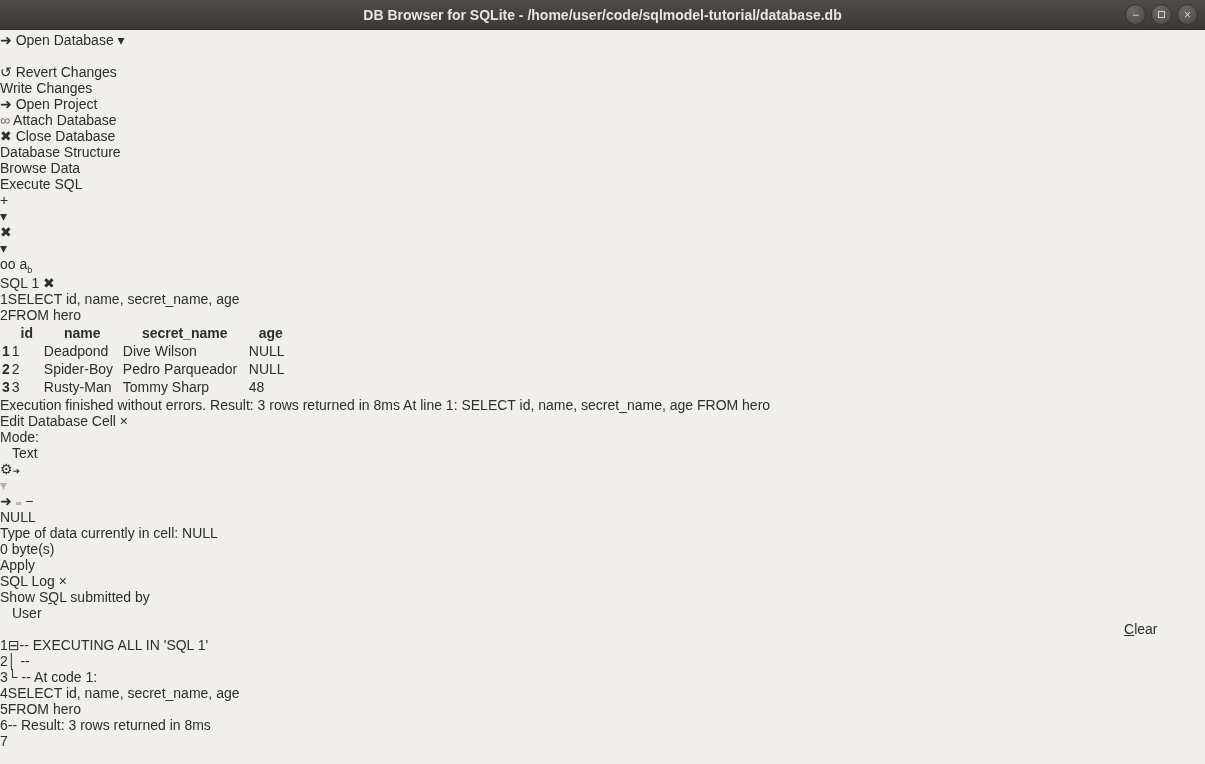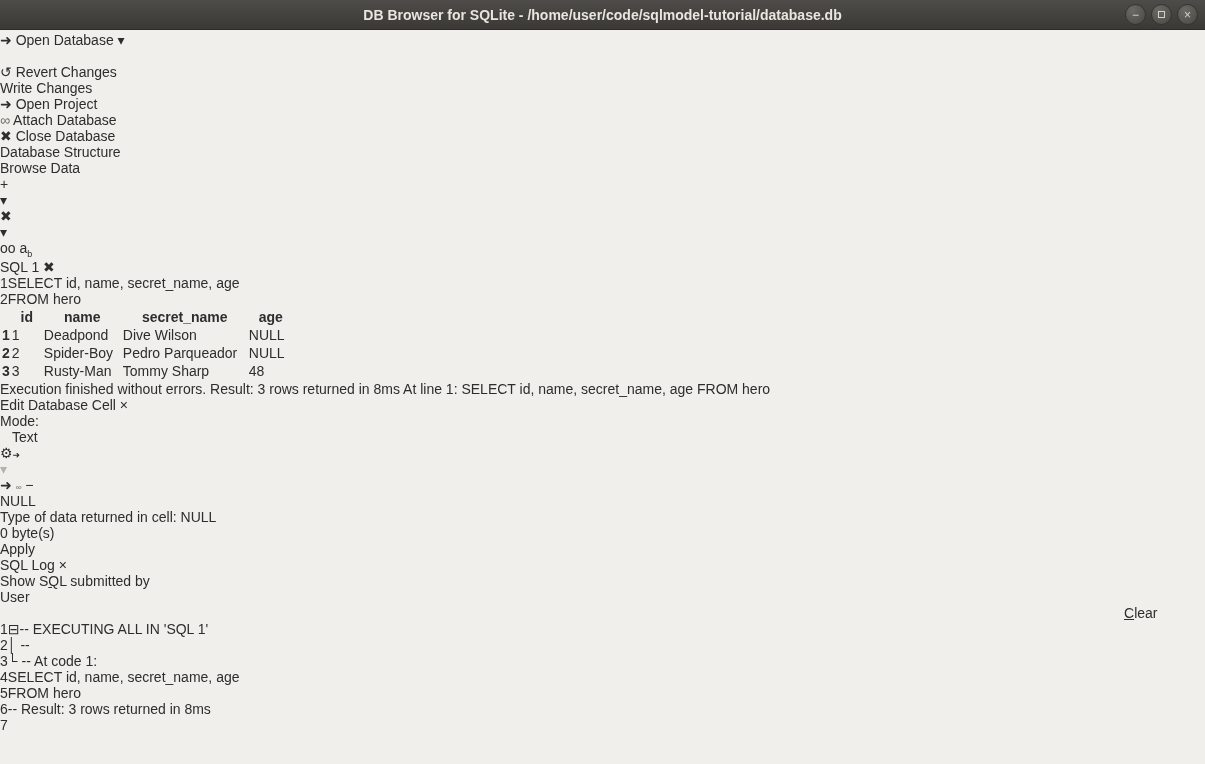--- a/index.html
+++ b/index.html
@@ -208,20 +208,21 @@
   <div class="tb-btn">
     <span class="ic ic-x">✖</span>
     <span>Close Database</span>
   </div>
 </div>
 
 
 <div class="main-tabs">
   <div class="main-tab">Database Structure</div>
   <div class="main-tab">Browse Data</div>
+  <div class="main-tab active">Execute SQL</div>
 </div>
 
 
 <div class="left-frame">
 
   <div class="sql-toolbar">
     <span class="ic ic-doc dim"><span class="ic-badge c-green">+</span></span>
     <span class="ic ic-doc blue"></span>
     <span style="display:flex;align-items:flex-end">
       <span class="ic ic-doc blue"><span class="ic-badge sq green"></span></span>
@@ -338,35 +339,35 @@
     <span class="ic ic-win"><span class="ic-badge" style="color:#6e6b66;font-size:8px">∞</span></span>
     <span class="ic ic-doc dim" style="height:8px;margin-top:4px"><span class="ic-badge c-dim">−</span></span>
     <span class="ic ic-printer"></span>
   </div>
 
   <div class="cell-editor">
     <span class="margin"></span>
     <span class="val">NULL</span>
   </div>
 
-  <div class="type-info">Type of data returned in cell: NULL</div>
+  <div class="type-info">Type of data currently in cell: NULL</div>
   <div class="size-info">0 byte(s)</div>
   <div class="btn disabled apply-btn">Apply</div>
 
   <div class="dock-title log-title">
     <span>SQL Log</span>
     <span class="dock-btns">
       <span class="dock-btn float"></span>
       <span class="dock-btn">×</span>
     </span>
   </div>
 
   <div class="filter-row">
     <span><span>S</span><span>h</span><span>o</span><span>w</span><span> </span><span>S</span><u>Q</u><span>L</span><span> </span><span>s</span><span>u</span><span>b</span><span>m</span><span>i</span><span>t</span><span>t</span><span>e</span><span>d</span><span> </span><span>b</span><span>y</span></span>
-    <div class="combo" style="width:104px;margin-left:0">
+    <div class="combo" style="width:104px;margin-left:12px">
       <span>User</span><span class="arr"></span>
     </div>
     <div class="btn" style="width:81px;margin-left:auto"><u>C</u><span>l</span><span>e</span><span>a</span><span>r</span></div>
   </div>
 
   <div class="codebox logbox" id="sql-log">
       <div class="code-row"><span class="gutter">1</span><span class="fold">⊟</span><span class="code"><span class="tk-cm">-- EXECUTING ALL IN 'SQL 1'</span></span></div>
       <div class="code-row"><span class="gutter">2</span><span class="fold">│</span><span class="code"><span class="tk-cm"> --</span></span></div>
       <div class="code-row"><span class="gutter">3</span><span class="fold">└</span><span class="code"><span class="tk-cm"> -- At code 1:</span></span></div>
       <div class="code-row"><span class="gutter">4</span><span class="fold"></span><span class="code"><span class="tk-kw">SELECT</span><span class="tk-pl"> </span><span class="tk-id">id</span><span class="tk-pl">, </span><span class="tk-id">name</span><span class="tk-pl">, </span><span class="tk-id">secret_name</span><span class="tk-pl">, </span><span class="tk-id">age</span></span></div>

